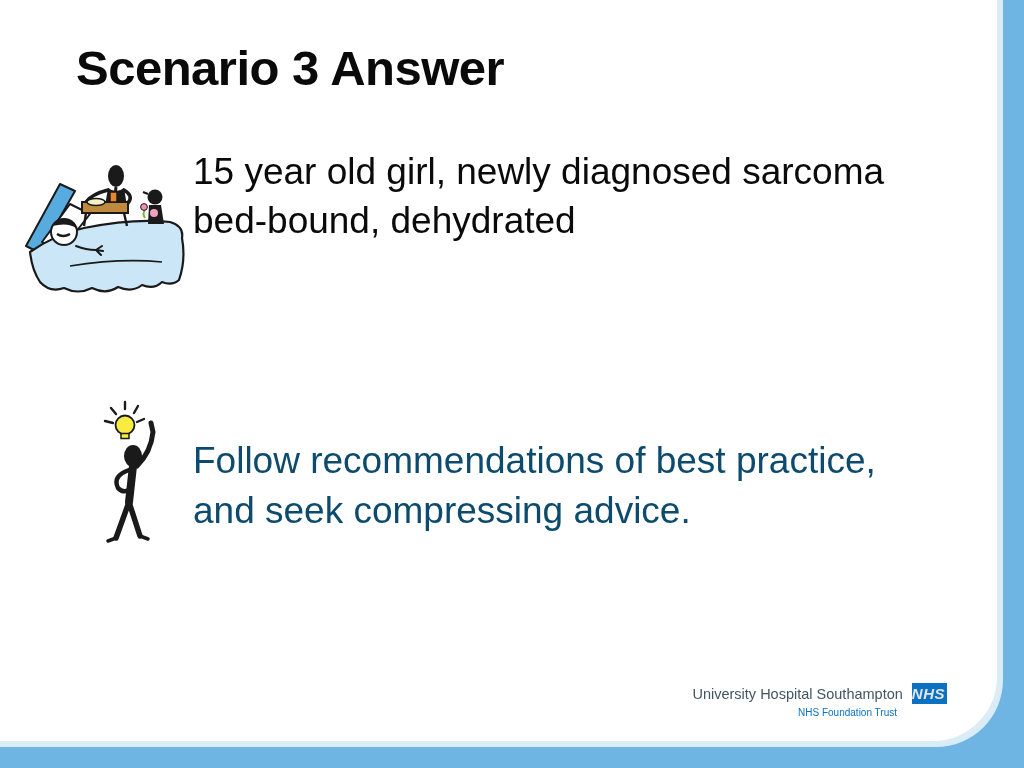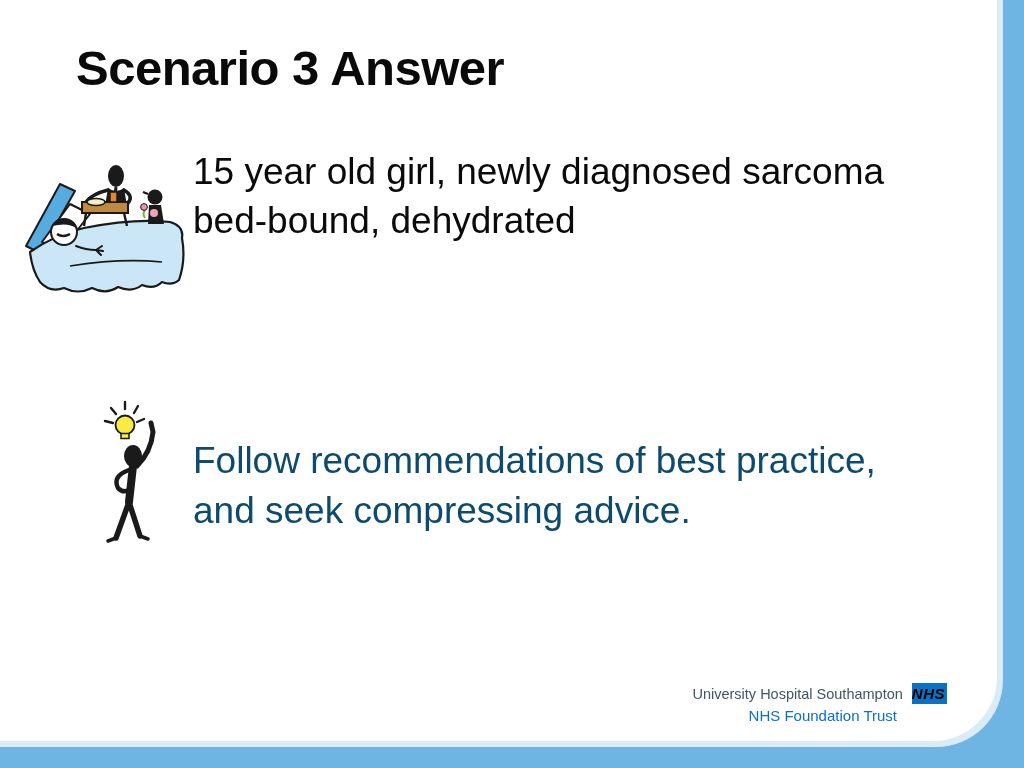--- a/index.html
+++ b/index.html
@@ -65,33 +65,33 @@
     gap: 9px;
   }
   .org-name {
     font-size: 14.5px;
     color: #425563;
     white-space: nowrap;
   }
   .nhs-box {
     width: 41px; height: 21px;
     background: #0b72c3;
-    color: #000000;
+    color: #e5e5e5;
     font-size: 15px;
     font-weight: bold;
     font-style: italic;
     display: flex;
     align-items: center;
     justify-content: center;
     letter-spacing: 0.5px;
     padding-right: 2px;
   }
   .trust-line {
     margin-top: 3px;
-    font-size: 15px;
+    font-size: 10px;
     color: #0b72c3;
     text-align: right;
     padding-right: 50px;
     white-space: nowrap;
   }
 </style>
 </head>
 <body>
 
 <div class="slide-surface"></div>

